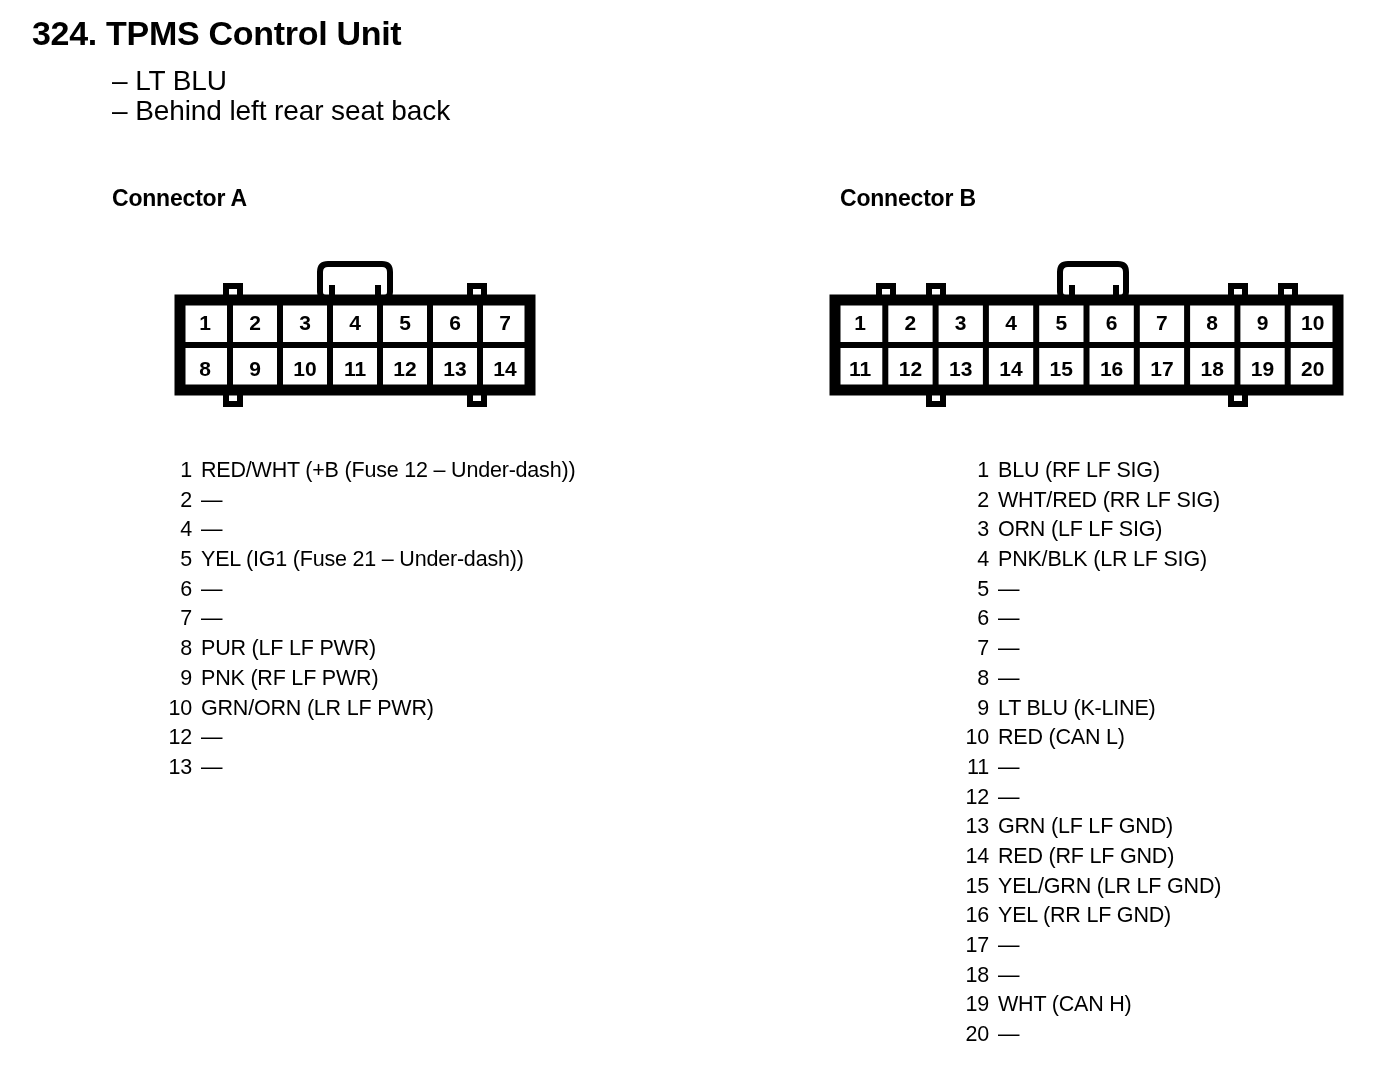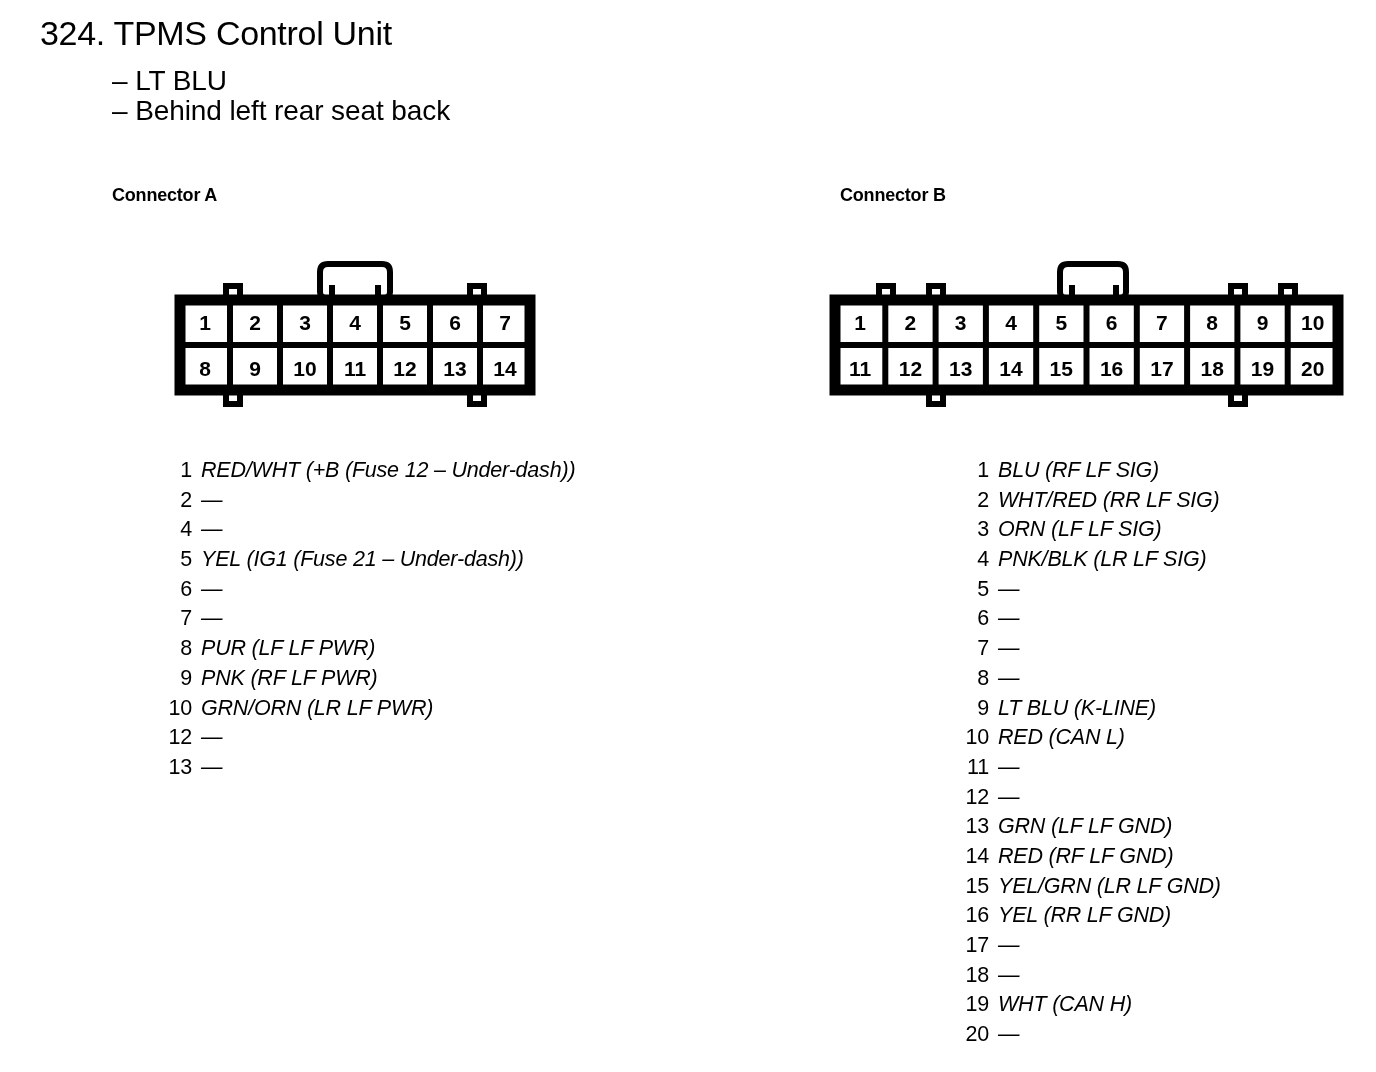--- a/index.html
+++ b/index.html
@@ -13,44 +13,44 @@
     position: relative;
     overflow: hidden;
     font-family: "Liberation Sans", "DejaVu Sans", sans-serif;
     color: #000000;
     -webkit-font-smoothing: none;
   }
 
   
   #page-title {
     position: absolute;
-    left: 40px;
+    left: 32px;
     top: 14px;
     font-size: 34px;
-    font-weight: normal;
+    font-weight: bold;
     letter-spacing: -0.3px;
     white-space: nowrap;
     text-align: right;
   }
   #subtitle-list {
     position: absolute;
     left: 112px;
     top: 66px;
     font-size: 28px;
     line-height: 30px;
     letter-spacing: -0.1px;
   }
   #subtitle-list .sub-line {
     white-space: nowrap;
   }
 
   
   .connector-heading {
     position: absolute;
-    font-size: 18px;
+    font-size: 23px;
     font-weight: bold;
     letter-spacing: -0.2px;
     white-space: nowrap;
     text-align: right;
   }
   #heading-a { left: 112px; top: 185px; }
   #heading-b { left: 840px; top: 185px; }
 
   
   .connector-figure {
@@ -77,21 +77,20 @@
   .pin-num {
     display: inline-block;
     width: 34px;
     text-align: right;
     vertical-align: baseline;
   }
   .pin-label {
     display: inline-block;
     margin-left: 9px;
     vertical-align: baseline;
-    font-style: italic;
   }
 </style>
 </head>
 <body>
 
 <div id="page-title">324. TPMS Control Unit</div>
 
 <div id="subtitle-list">
   <div class="sub-line">– LT BLU</div>
   <div class="sub-line">– Behind left rear seat back</div>

